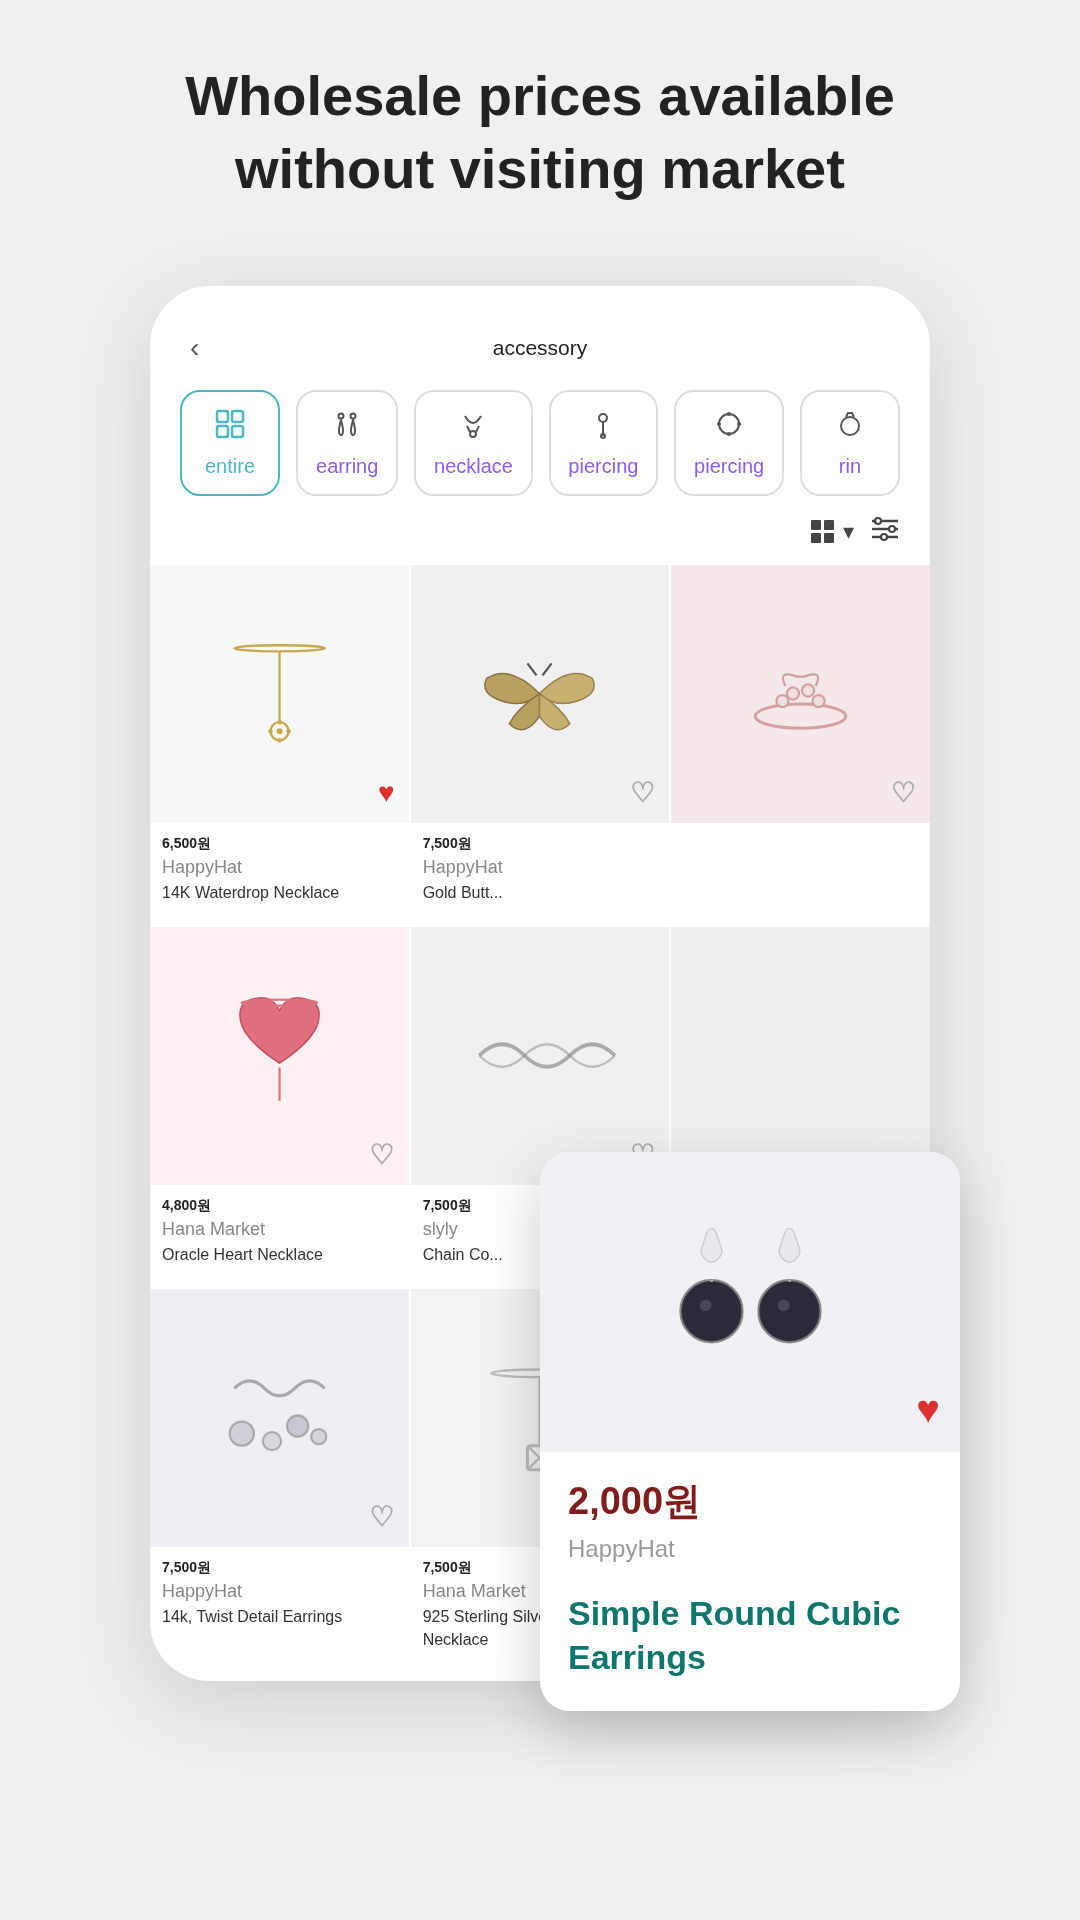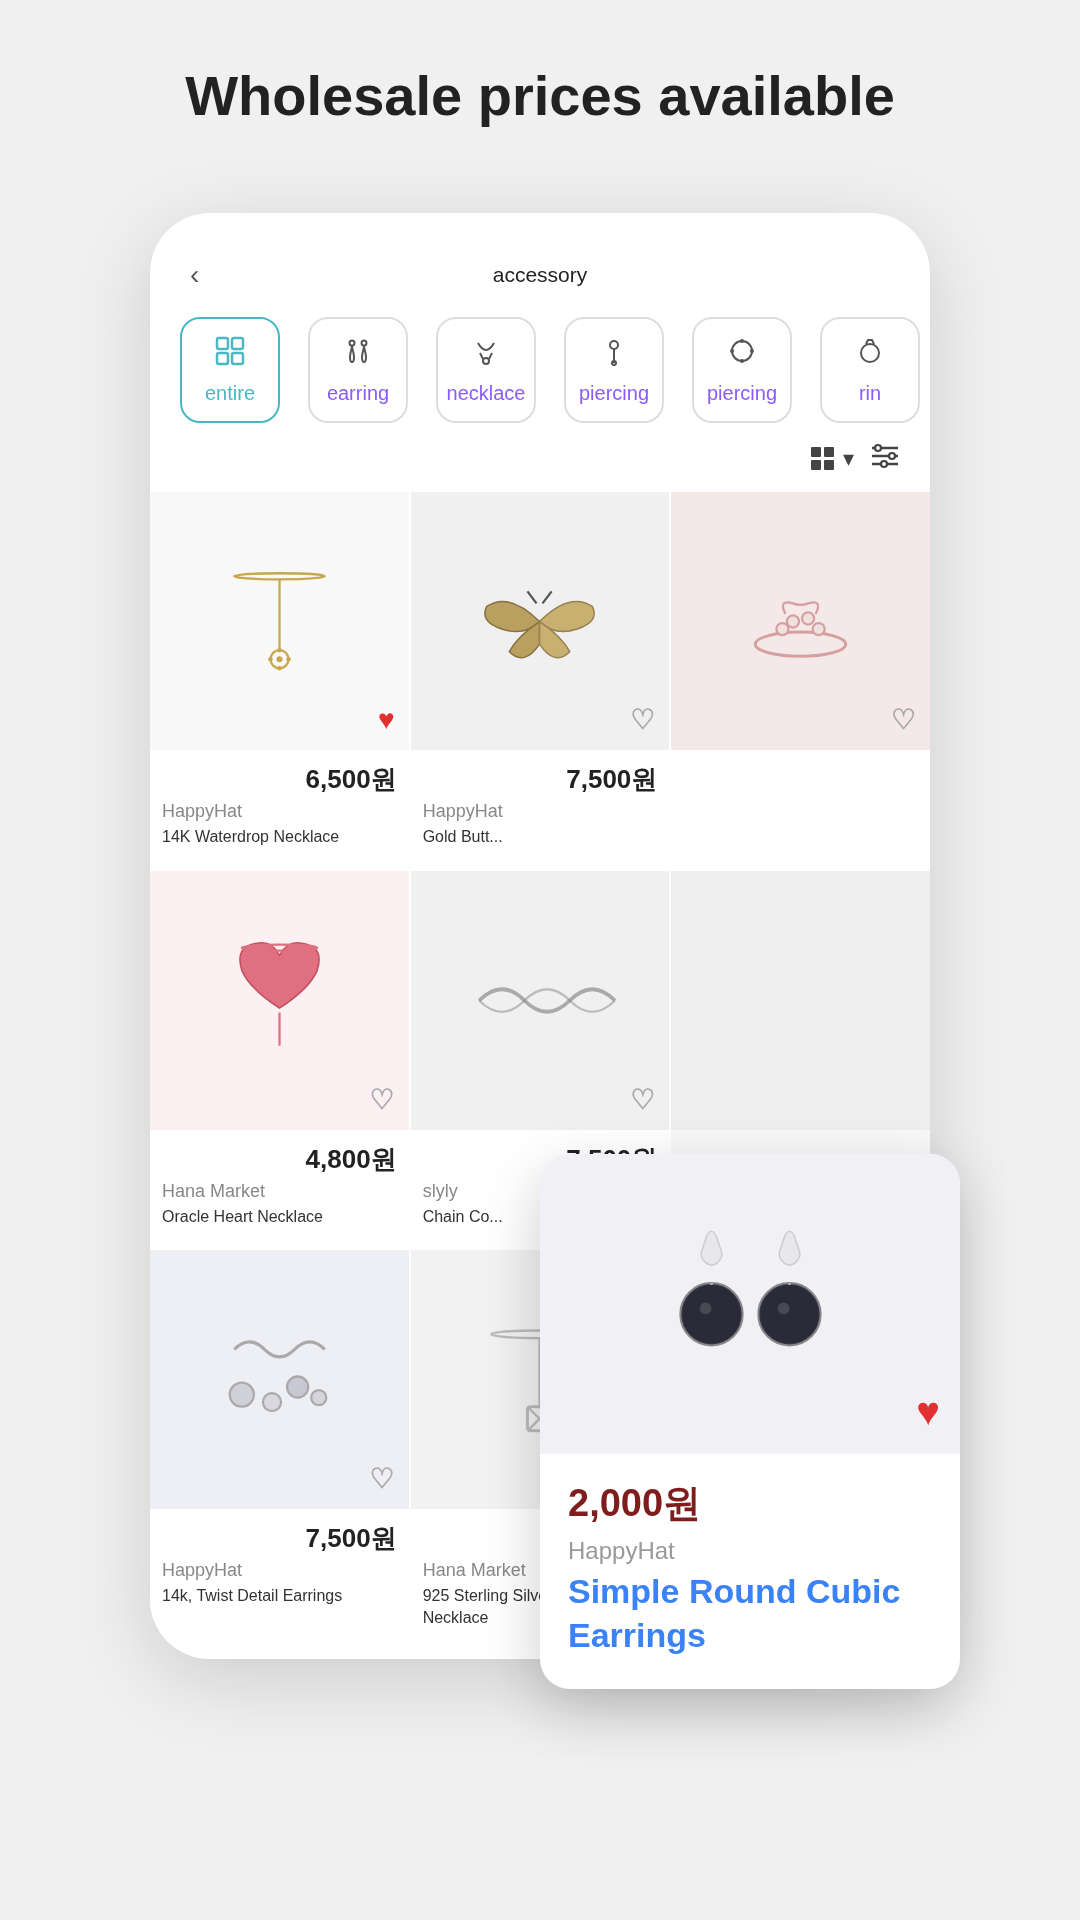--- a/index.html
+++ b/index.html
@@ -56,21 +56,21 @@
     }
 
     .phone-title {
       font-size: 21px;
       font-weight: 500;
       color: #222;
     }
 
     .category-tabs {
       display: flex;
-      gap: 28px;
+      gap: 16px;
       padding: 10px 30px 20px;
       overflow: hidden;
     }
 
     .tab-item {
       display: flex;
       flex-direction: column;
       align-items: center;
       gap: 8px;
       border: 2px solid #ddd;
@@ -165,24 +165,23 @@
     }
 
     .heart-filled { color: #e03030; }
     .heart-outline { color: rgba(255,255,255,0.9); -webkit-text-stroke: 1px #aaa; }
 
     .product-info {
       padding: 12px 12px 20px;
     }
 
     .product-price {
-      font-size: 26px;
+      font-size: 14px;
       font-weight: 700;
       color: #222;
-      text-align: right;
     }
 
     .product-seller {
       font-size: 18px;
       color: #888;
       margin-top: 4px;
     }
 
     .product-name {
       font-size: 16px;
@@ -239,22 +238,22 @@
 
     .floating-seller {
       font-size: 24px;
       color: #999;
       margin-top: 8px;
     }
 
     .floating-name {
       font-size: 34px;
       font-weight: 700;
-      color: #3b82f6;
-      margin-top: 4px;
+      color: #0f766e;
+      margin-top: 28px;
       line-height: 1.3;
     }
 
     
     .img-necklace-waterdrop { background: #f8f8f8; }
     .img-butterfly { background: #f0f0f0; }
     .img-bow-ring { background: #f8e8e8; }
     .img-heart-necklace { background: #fdf0f0; }
     .img-chain { background: #f5f5f5; }
     .img-twist { background: #eeeef5; }
@@ -266,20 +265,21 @@
     .grid-icon-svg {
       width: 28px;
       height: 28px;
     }
   </style>
 </head>
 <body>
 
 <p class="hero-text">
   <span>Wholesale prices available</span><br>
+  <span>without visiting market</span>
 </p>
 
 <div class="phone-wrapper">
   <div class="phone-frame">
 
     <div class="phone-header">
       <span class="back-btn">‹</span>
       <span class="phone-title">accessory</span>
     </div>
 

